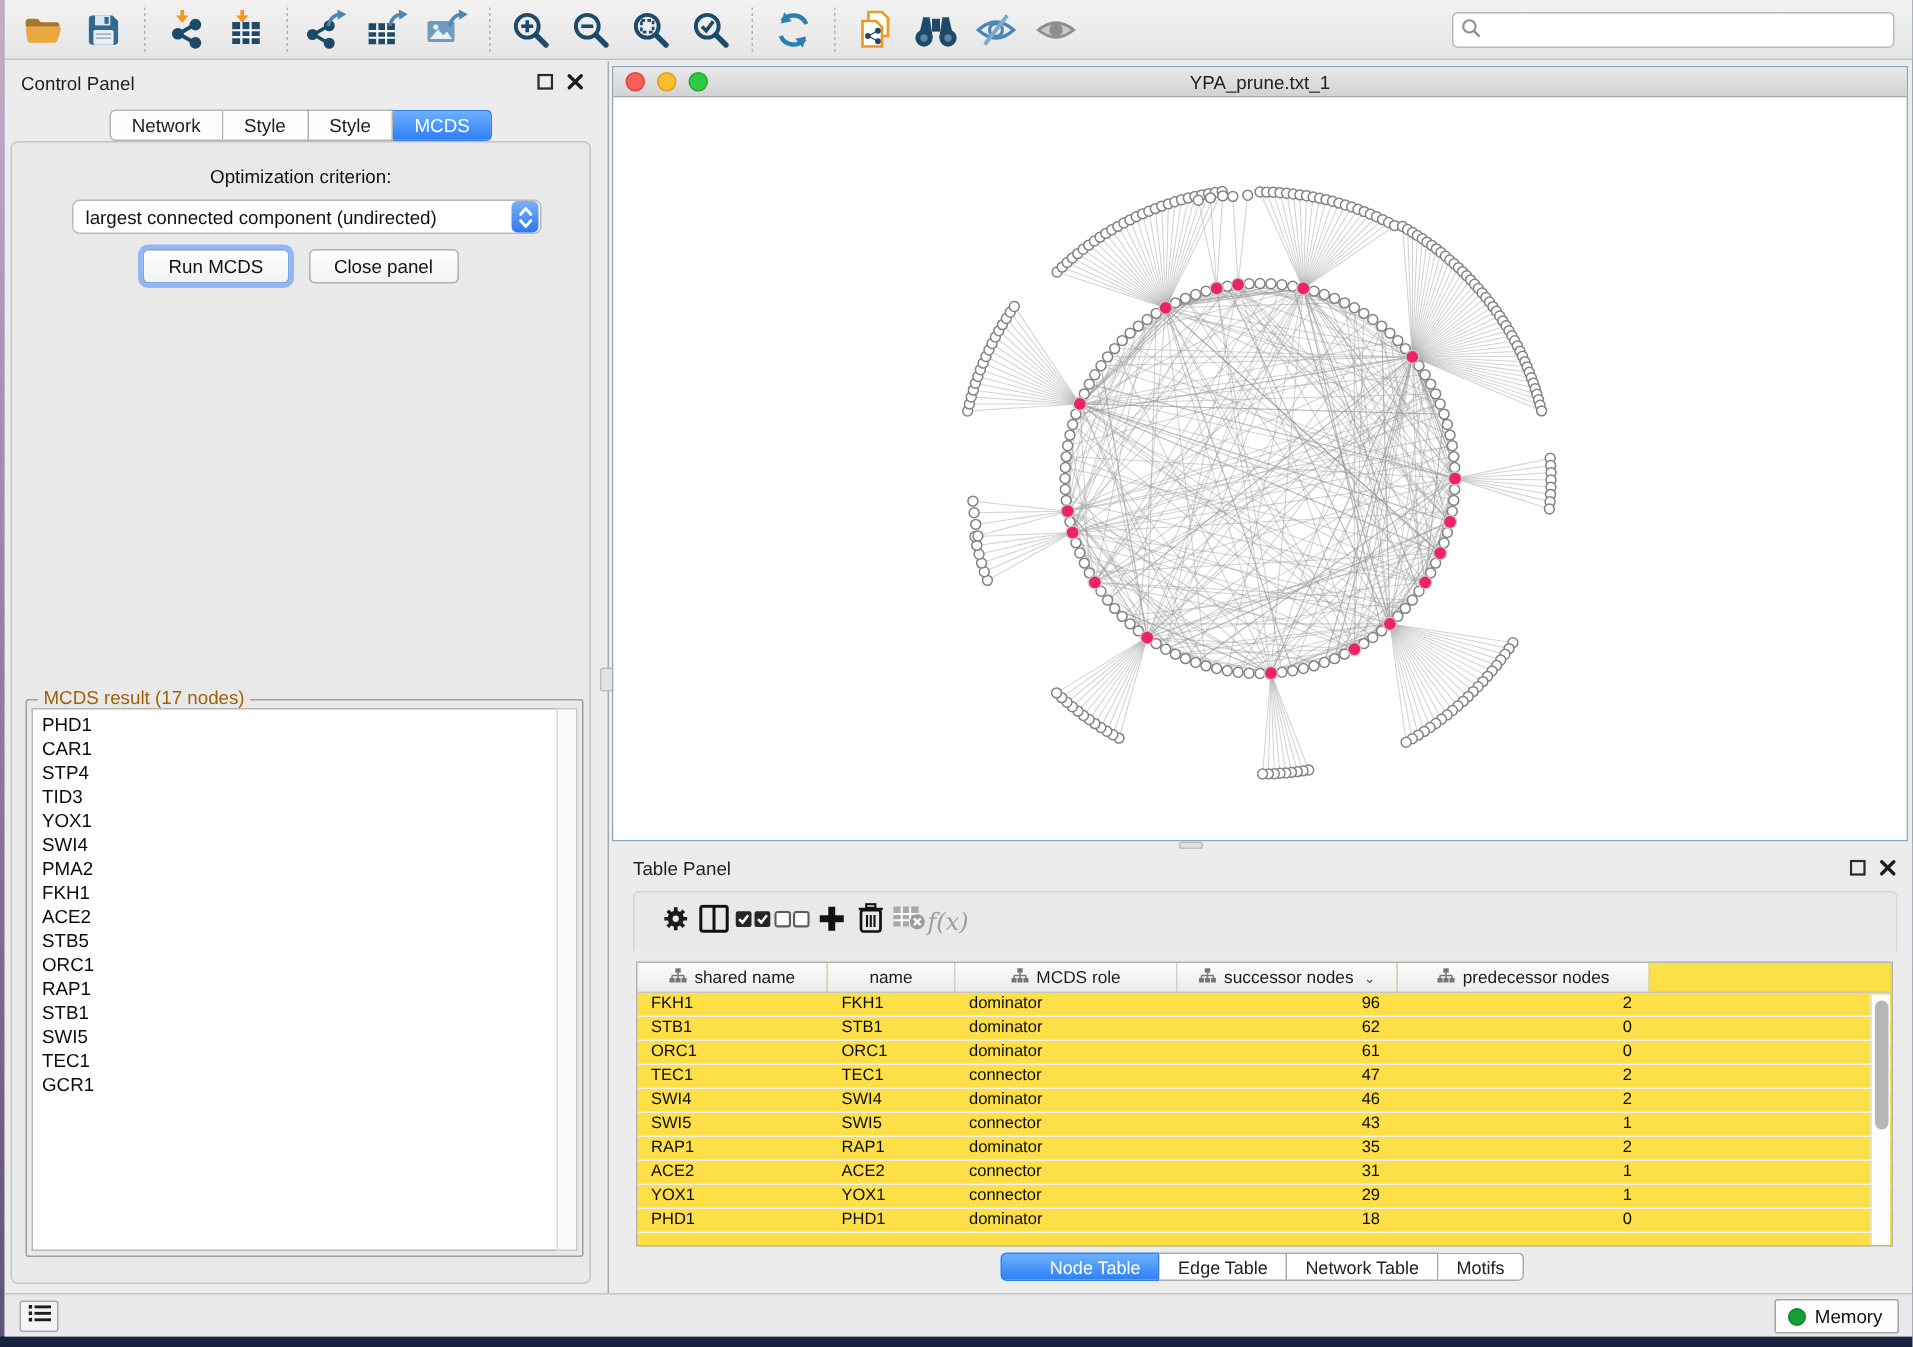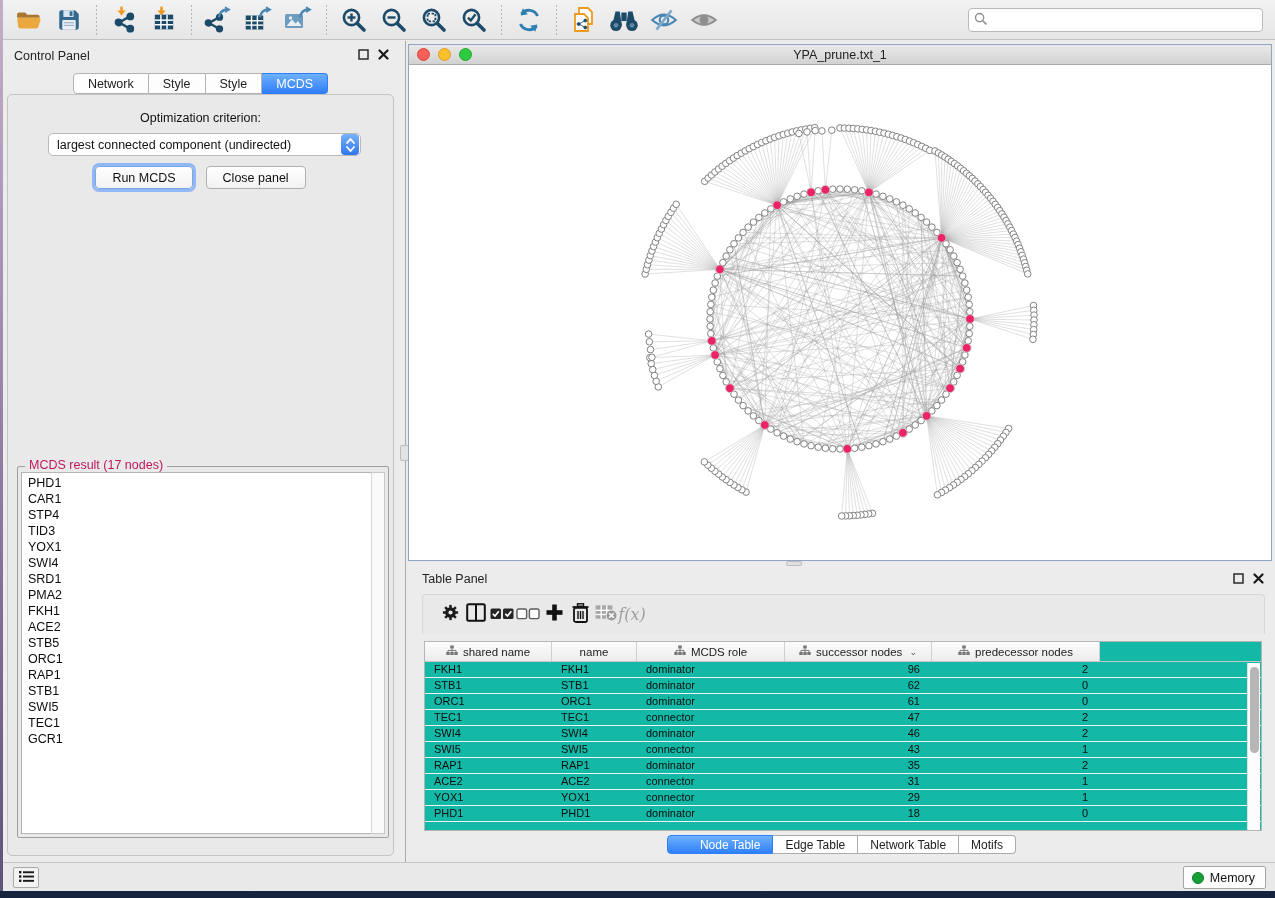--- a/index.html
+++ b/index.html
@@ -53,21 +53,21 @@
   .select .stepper { width:18px; height:21px; border-radius:4px; margin-right:1px;
     background:linear-gradient(180deg,#7ab2f9,#3076f0); display:flex; flex-direction:column;
     align-items:center; justify-content:center; gap:2px;}
   .btn-row { position:absolute; left:0; top:71px; width:100%; display:flex; justify-content:center; gap:13px;}
   .push-btn { height:23px; padding:0 16px; background:linear-gradient(180deg,#ffffff,#f2f2f2);
     border:1px solid #b0b0b0; border-radius:4px; font-size:12.5px; color:#111;
     font-family:"Liberation Sans",sans-serif;}
   .push-btn.focused { box-shadow:0 0 0 3px rgba(88,151,251,.6); border-color:#7aa6e8;}
   .result-group { position:absolute; left:9px; top:371px; width:372px; height:372px; }
   .rg-legend { position:absolute; left:8px; top:-8px; background:#e9e9e9; padding:0 4px;
-    font-size:12.5px; color:#be185d; z-index:2;}
+    font-size:12.5px; color:#a16207; z-index:2;}
   .rg-frame { position:absolute; inset:0; border:1px solid #9f9f9f; border-radius:2px;}
   .rg-list { position:absolute; left:4px; top:6px; right:18px; bottom:4px; background:#fff;
     border:1px solid #b5b5b5; border-right:none; overflow:hidden; padding:2px 0 0 6px;}
   .rg-scroll { position:absolute; top:6px; right:4px; bottom:4px; width:14px; background:#fafafa;
     border:1px solid #c9c9c9; border-left:1px solid #d8d8d8;}
   .rg-list li { list-style:none; font-size:12.5px; line-height:16px; color:#0c0c0c;}
 
   
   .vsplit { position:absolute; left:395px; top:41px; width:10px; height:821px; background:#ececec;}
   .vsplit .line { position:absolute; left:7px; top:0; width:1px; height:100%; background:#a9a9a9;}
@@ -94,21 +94,21 @@
     border:1px solid #bdbdbd; border-radius:2px;}
 
   
   .table-panel { position:absolute; left:405px; top:566px; width:867px; height:292px; background:#ececec;}
   .tp-title { position:absolute; left:14px; top:6px; font-size:12.5px; color:#222;}
   .tp-toolbar { position:absolute; left:14px; top:28px; right:10px; height:40px;
     background:#e9e9e9; border:1px solid #d6d6d6; border-radius:4px 4px 0 0; border-bottom:none;
     display:flex; align-items:center; padding-left:14px;}
   .tpt-btn { width:26px; height:28px; display:flex; align-items:center; justify-content:center;}
   .fx { font-family:"DejaVu Serif", serif; font-style:italic; font-size:16px; color:#9e9e9e;}
-  .tbl-wrap { position:absolute; left:16px; top:75px; width:838px; height:190px; background:#14b8a6;
+  .tbl-wrap { position:absolute; left:16px; top:75px; width:838px; height:190px; background:#fde047;
     border:1px solid #b5b5b5; overflow:hidden;}
   .tbl-header { display:flex; height:20px; border-bottom:1px solid #c6c6c6;}
   .th { background:linear-gradient(180deg,#fcfcfc,#ececec); border-right:1px solid #cfcfcf;
     display:flex; align-items:center; justify-content:center; gap:5px; font-size:11.5px; color:#1c1c1c;}
   .th .chev { font-size:9px; color:#555; margin-left:2px;}
   .tbl-body { position:relative;}
   .tr { display:flex; height:16px; border-bottom:1px solid #f1f1f1;}
   .td { font-size:11px; color:#0d0d0d; line-height:15px; white-space:nowrap; overflow:hidden;}
   .td.l { padding-left:9px; text-align:left;}
   .td.r { padding-right:12px; text-align:right;}
@@ -403,21 +403,20 @@
       <div class="result-group">
         <div class="rg-frame"></div>
         <span class="rg-legend">MCDS result (17 nodes)</span>
         <ul class="rg-list" id="mcds-list">
             <li>PHD1</li>
             <li>CAR1</li>
             <li>STP4</li>
             <li>TID3</li>
             <li>YOX1</li>
             <li>SWI4</li>
-            <li>SRD1</li>
             <li>PMA2</li>
             <li>FKH1</li>
             <li>ACE2</li>
             <li>STB5</li>
             <li>ORC1</li>
             <li>RAP1</li>
             <li>STB1</li>
             <li>SWI5</li>
             <li>TEC1</li>
             <li>GCR1</li>

